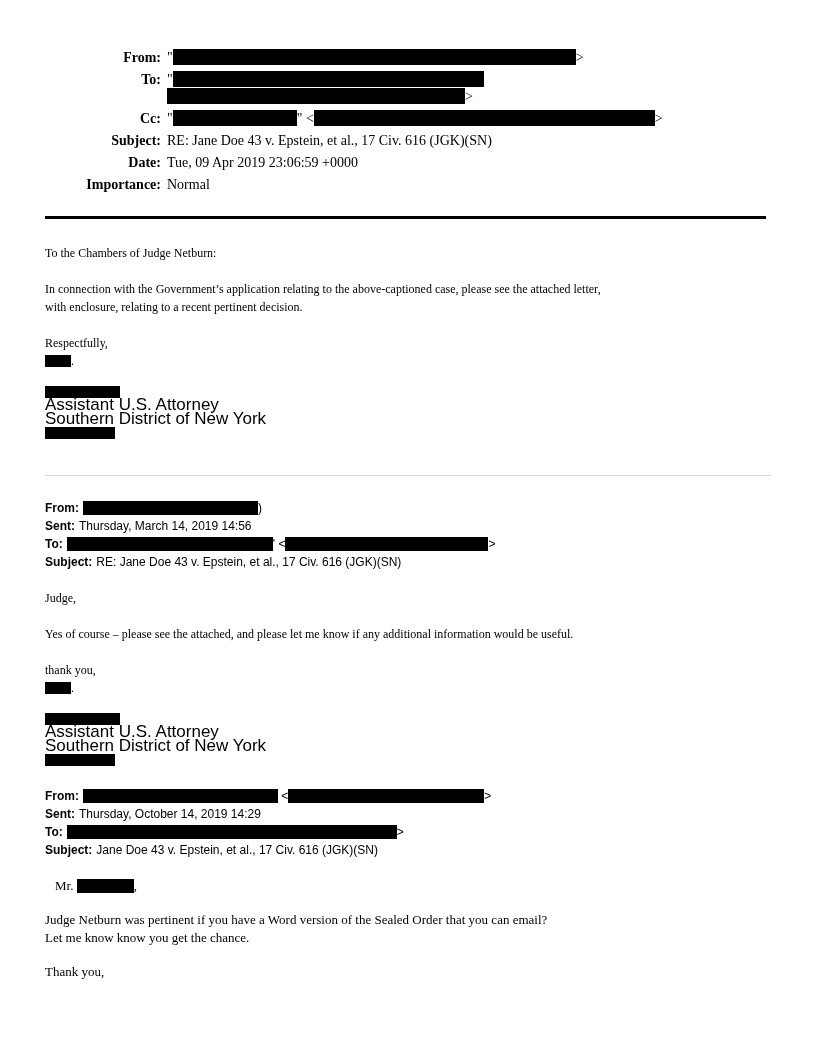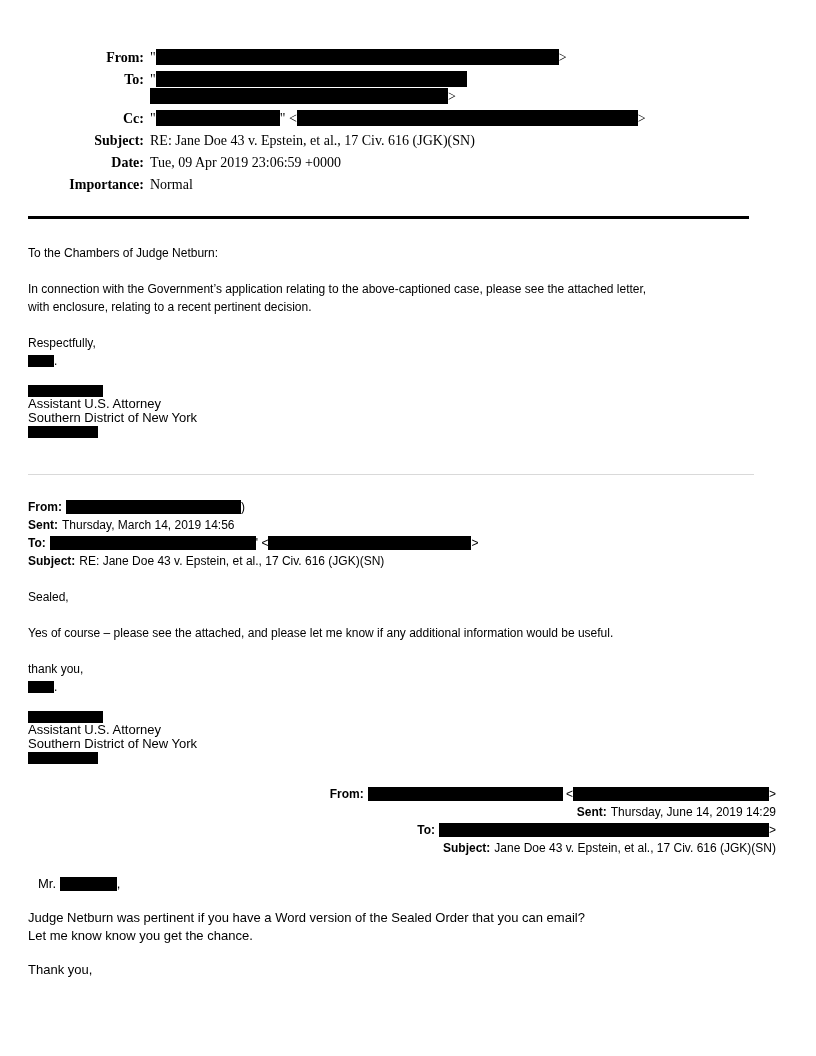--- a/index.html
+++ b/index.html
@@ -3,21 +3,21 @@
 <meta charset="utf-8">
 <style>
   * { box-sizing: border-box; }
   html, body { margin: 0; padding: 0; }
   body {
     width: 816px; height: 1056px;
     background: #ffffff; color: #000000;
     font-family: "Liberation Sans", sans-serif;
     overflow: hidden;
   }
-  .page { padding: 46px 40px 0 28px; }
+  .page { padding: 46px 40px 0 45px; }
 
   
   .mail-header {
     border-collapse: collapse;
     font-family: "Liberation Serif", "DejaVu Serif", serif;
     font-size: 14px;
   }
   .mail-header td { vertical-align: top; padding: 2.5px 0; line-height: 17px; }
   td.hl { font-weight: bold; text-align: right; padding-right: 6px; width: 122px; white-space: nowrap; }
   td.hv { text-align: left; }
@@ -27,31 +27,31 @@
   .r16 { height: 16px; vertical-align: -3.5px; }
   .r14 { height: 14px; vertical-align: -3px; }
   .r12 { height: 12px; vertical-align: -1.5px; }
 
   
   .thick-rule { width: 721px; height: 0; border-top: 3.5px solid #000000; margin-top: 21px; }
   .thin-rule  { width: 726px; height: 0; border-top: 1.5px solid #d9d9d9; margin-top: 36px; }
 
   
   .msg { font-size: 12px; line-height: 18px; }
-  .msg p { margin: 18px 0 0 0; }
+  .msg p { margin: 18px 0 0 0; font-family: Liberation Serif, serif; }
   .msg .tight { margin: 0; }
   .msg1 .sal { margin-top: 25px; }
 
-  .sig { margin-top: 14px; font-size: 13px; line-height: 14px; }
+  .sig { margin-top: 14px; font-size: 17px; line-height: 14px; }
   .sig .bar-line { line-height: 13px; }
 
   
   .qh { margin-top: 23px; font-size: 12px; line-height: 18px; }
   .qh-line .qb { font-weight: bold; margin-right: 4px; }
-  .qh2 { margin-top: 21px; text-align: right; }
+  .qh2 { margin-top: 21px; }
 
   .msg3 { font-size: 13px; }
   .msg3 .sal { margin-top: 18px; margin-left: 10px; }
   .msg3 .para2, .msg3 .closing { margin-top: 16px; }
 </style>
 </head>
 <body>
 
 <div class="page">
 
@@ -102,35 +102,35 @@
   <div class="thin-rule"></div>
 
   <div class="qh">
     <div class="qh-line"><span class="qb">From:</span><span class="redact r14" style="width:175px"></span><span>)</span></div>
     <div class="qh-line"><span class="qb">Sent:</span><span>Thursday, March 14, 2019 14:56</span></div>
     <div class="qh-line"><span class="qb">To:</span><span class="redact r14" style="width:206px"></span><span>' &lt;</span><span class="redact r14" style="width:203px"></span><span>&gt;</span></div>
     <div class="qh-line"><span class="qb">Subject:</span><span>RE: Jane Doe 43 v. Epstein, et al., 17 Civ. 616 (JGK)(SN)</span></div>
   </div>
 
   <div class="msg msg2">
-    <p class="sal">Sealed,</p>
+    <p class="sal">Judge,</p>
     <p class="para">Yes of course – please see the attached, and please let me know if any additional information would be useful.</p>
     <p class="closing">thank you,</p>
     <p class="tight"><span class="redact r12" style="width:26px"></span><span>.</span></p>
     <div class="sig">
       <div class="bar-line"><span class="redact r12" style="width:75px"></span></div>
       <div>Assistant U.S. Attorney</div>
       <div>Southern District of New York</div>
       <div class="bar-line"><span class="redact r12" style="width:70px"></span></div>
     </div>
   </div>
 
   <div class="qh qh2">
     <div class="qh-line"><span class="qb">From:</span><span class="redact r14" style="width:195px"></span><span> &lt;</span><span class="redact r14" style="width:196px"></span><span>&gt;</span></div>
-    <div class="qh-line"><span class="qb">Sent:</span><span>Thursday, June 14, 2019 14:29</span></div>
+    <div class="qh-line"><span class="qb">Sent:</span><span>Thursday, October 14, 2019 14:29</span></div>
     <div class="qh-line"><span class="qb">To:</span><span class="redact r14" style="width:330px"></span><span>&gt;</span></div>
     <div class="qh-line"><span class="qb">Subject:</span><span>Jane Doe 43 v. Epstein, et al., 17 Civ. 616 (JGK)(SN)</span></div>
   </div>
 
   <div class="msg msg3">
     <p class="sal"><span>Mr. </span><span class="redact r14" style="width:57px"></span><span>,</span></p>
     <p class="para2"><span>Judge Netburn was pertinent if you have a Word version of the Sealed Order that you can email?</span><br><span>Let me know know you get the chance.</span></p>
     <p class="closing">Thank you,</p>
   </div>
 

